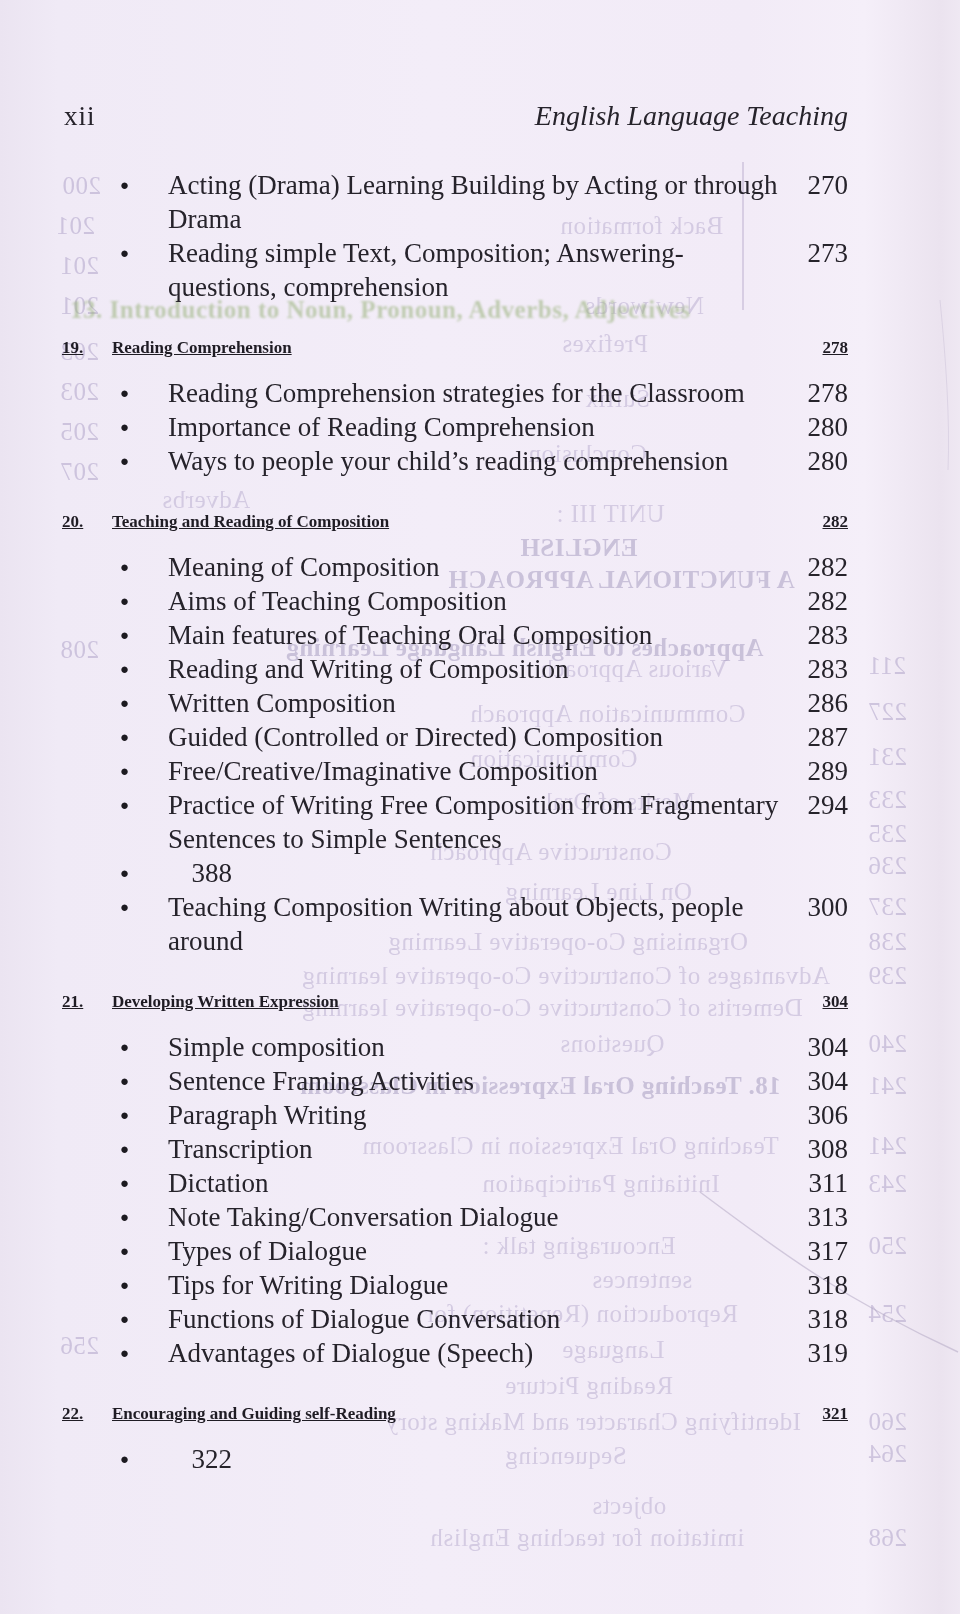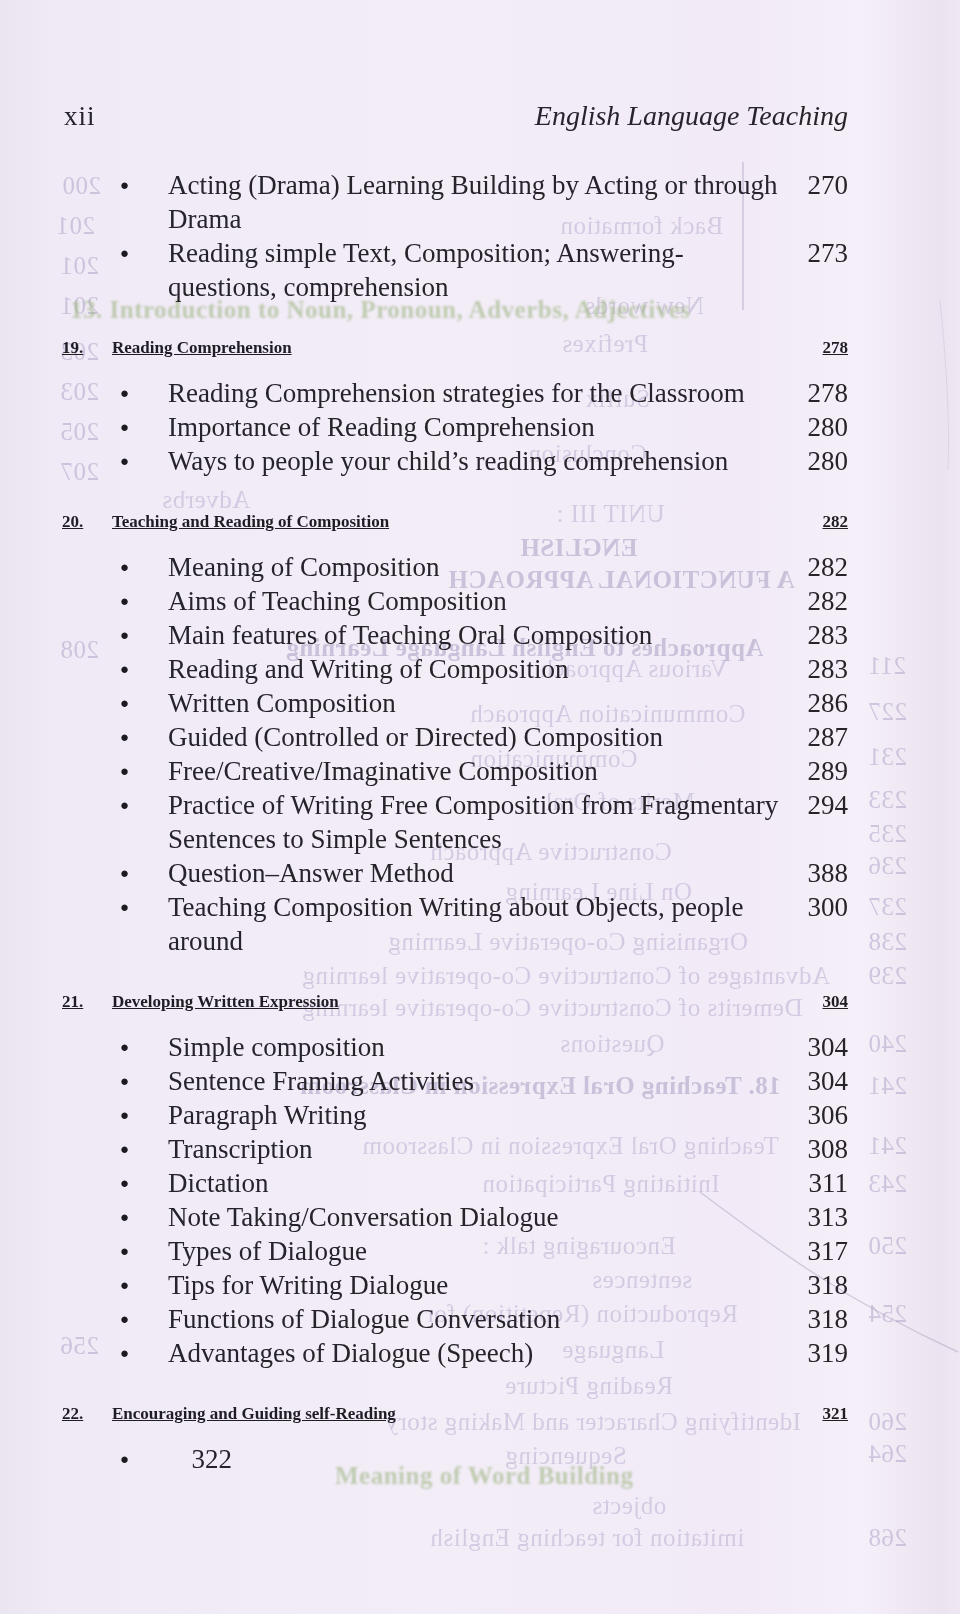--- a/index.html
+++ b/index.html
@@ -93,21 +93,20 @@
       <span class="ghost bold" style="left: 300px; top: 1072px;">18. Teaching Oral Expression in Classroom</span>
       <span class="ghost " style="left: 362px; top: 1132px;">Teaching Oral Expression in Classroom</span>
       <span class="ghost " style="left: 482px; top: 1170px;">Initiating Participation</span>
       <span class="ghost " style="left: 482px; top: 1232px;">Encouraging talk :</span>
       <span class="ghost " style="left: 592px; top: 1266px;">sentences</span>
       <span class="ghost " style="left: 425px; top: 1300px;">Reproduction (Repetition) for</span>
       <span class="ghost " style="left: 562px; top: 1336px;">Language</span>
       <span class="ghost " style="left: 505px; top: 1372px;">Reading Picture</span>
       <span class="ghost " style="left: 385px; top: 1408px;">Identifying Character and Making story</span>
       <span class="ghost " style="left: 505px; top: 1442px;">Sequencing</span>
-      <span class="ghost green" style="left: 335px; top: 1462px;">Meaning of Word Building</span>
       <span class="ghost " style="left: 592px; top: 1492px;">objects</span>
       <span class="ghost " style="left: 430px; top: 1524px;">imitation for teaching English</span>
       <span class="ghost num" style="left: 868px; top: 652px;">211</span>
       <span class="ghost num" style="left: 868px; top: 698px;">227</span>
       <span class="ghost num" style="left: 868px; top: 743px;">231</span>
       <span class="ghost num" style="left: 868px; top: 786px;">233</span>
       <span class="ghost num" style="left: 868px; top: 820px;">235</span>
       <span class="ghost num" style="left: 868px; top: 852px;">236</span>
       <span class="ghost num" style="left: 868px; top: 893px;">237</span>
       <span class="ghost num" style="left: 868px; top: 928px;">238</span>
@@ -207,21 +206,20 @@
         <span class="txt">Free/Creative/Imaginative Composition</span>
         <span class="pg">289</span>
       </div>
       <div class="toc-item">
         <span class="bullet">●</span>
         <span class="txt">Practice of Writing Free Composition from Fragmentary Sentences to Simple Sentences</span>
         <span class="pg">294</span>
       </div>
       <div class="toc-item">
         <span class="bullet">●</span>
-        <span class="txt">Question–Answer Method</span>
         <span class="pg">388</span>
       </div>
       <div class="toc-item">
         <span class="bullet">●</span>
         <span class="txt">Teaching Composition Writing about Objects, people around</span>
         <span class="pg">300</span>
       </div>
       <div class="toc-heading">
         <span class="num">21.</span>
         <span class="ttl">Developing Written Expression</span>

